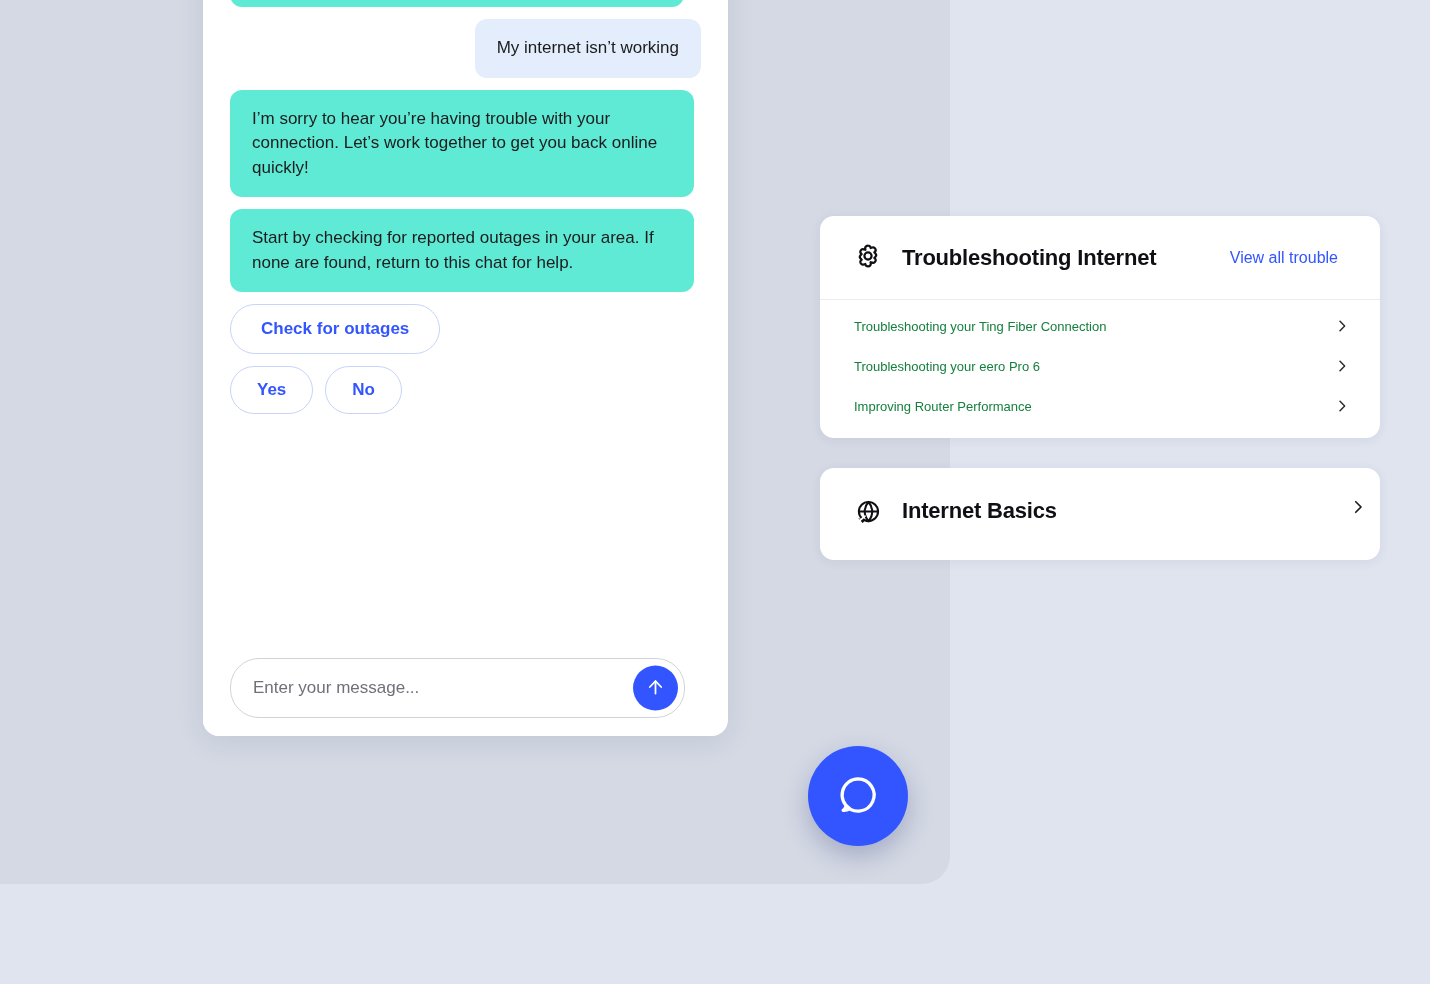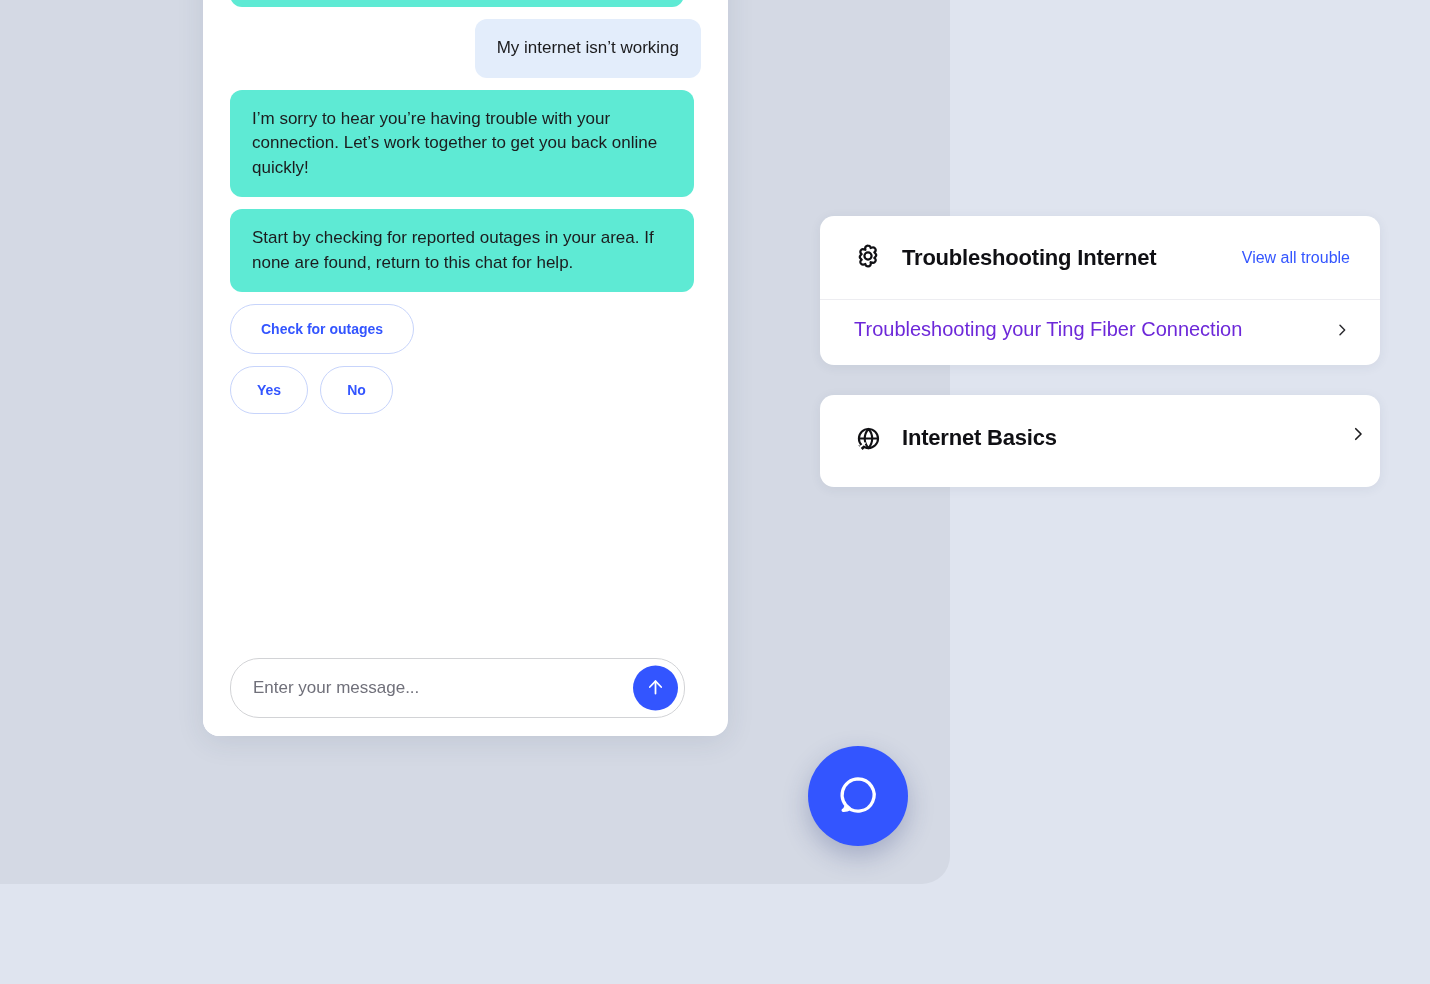--- a/index.html
+++ b/index.html
@@ -88,21 +88,21 @@
   .pill {
     display: inline-flex;
     align-items: center;
     justify-content: center;
     min-height: 50px;
     padding: 0 30px;
     border: 1px solid #c7d4fb;
     border-radius: 26px;
     background: #ffffff;
     color: #3355ff;
-    font-size: 14px;
+    font-size: 17px;
     font-weight: 700;
     font-family: "Liberation Sans", sans-serif;
     cursor: pointer;
     white-space: nowrap;
   }
   .pill.small {
     min-height: 48px;
     padding: 0 26px;
     font-weight: 700;
   }
@@ -169,21 +169,21 @@
   .help-card {
     background: #ffffff;
     border-radius: 14px;
     box-shadow: 0 2px 12px rgba(40, 55, 90, 0.07);
   }
   .help-card + .help-card { margin-top: 30px; }
 
   .help-header {
     display: flex;
     align-items: center;
-    padding: 26px 30px 25px 34px;
+    padding: 26px 42px 25px 34px;
     border-bottom: 1px solid #ededf1;
   }
   .help-title {
     font-size: 22px;
     font-weight: 700;
     color: #101014;
     margin-left: 20px;
     letter-spacing: -0.2px;
   }
   .help-link {
@@ -195,22 +195,22 @@
   }
 
   .help-list { padding: 6px 0 12px 0; }
   .help-item {
     display: flex;
     align-items: center;
     padding: 12px 30px 12px 34px;
     cursor: pointer;
   }
   .help-item-label {
-    font-size: 20px;
-    color: #6d28d9;
+    font-size: 13px;
+    color: #15803d;
   }
   .chev {
     margin-left: auto;
     color: #2a2a2e;
     display: flex;
     align-items: center;
   }
 
   .help-simple {
     display: flex;
@@ -313,21 +313,37 @@
 
         <div class="help-item">
           <span class="help-item-label">Troubleshooting your Ting Fiber Connection</span>
           <span class="chev">
             <svg width="16" height="16" viewBox="0 0 24 24" fill="none" stroke="currentColor" stroke-width="2.2" stroke-linecap="round" stroke-linejoin="round">
               <polyline points="9,5 16,12 9,19"></polyline>
             </svg>
           </span>
         </div>
 
-
+        <div class="help-item">
+          <span class="help-item-label">Troubleshooting your eero Pro 6</span>
+          <span class="chev">
+            <svg width="16" height="16" viewBox="0 0 24 24" fill="none" stroke="currentColor" stroke-width="2.2" stroke-linecap="round" stroke-linejoin="round">
+              <polyline points="9,5 16,12 9,19"></polyline>
+            </svg>
+          </span>
+        </div>
+
+        <div class="help-item">
+          <span class="help-item-label">Improving Router Performance</span>
+          <span class="chev">
+            <svg width="16" height="16" viewBox="0 0 24 24" fill="none" stroke="currentColor" stroke-width="2.2" stroke-linecap="round" stroke-linejoin="round">
+              <polyline points="9,5 16,12 9,19"></polyline>
+            </svg>
+          </span>
+        </div>
 
       </div>
     </div>
 
     <div class="help-card">
       <div class="help-simple">
         <span>
           <svg width="28" height="28" viewBox="0 0 24 24" fill="none" stroke="#101014" stroke-width="1.8" stroke-linecap="round" stroke-linejoin="round">
             <circle cx="12.4" cy="11.6" r="8.2"></circle>
             <path d="M4.3 11.6h16.2"></path>

